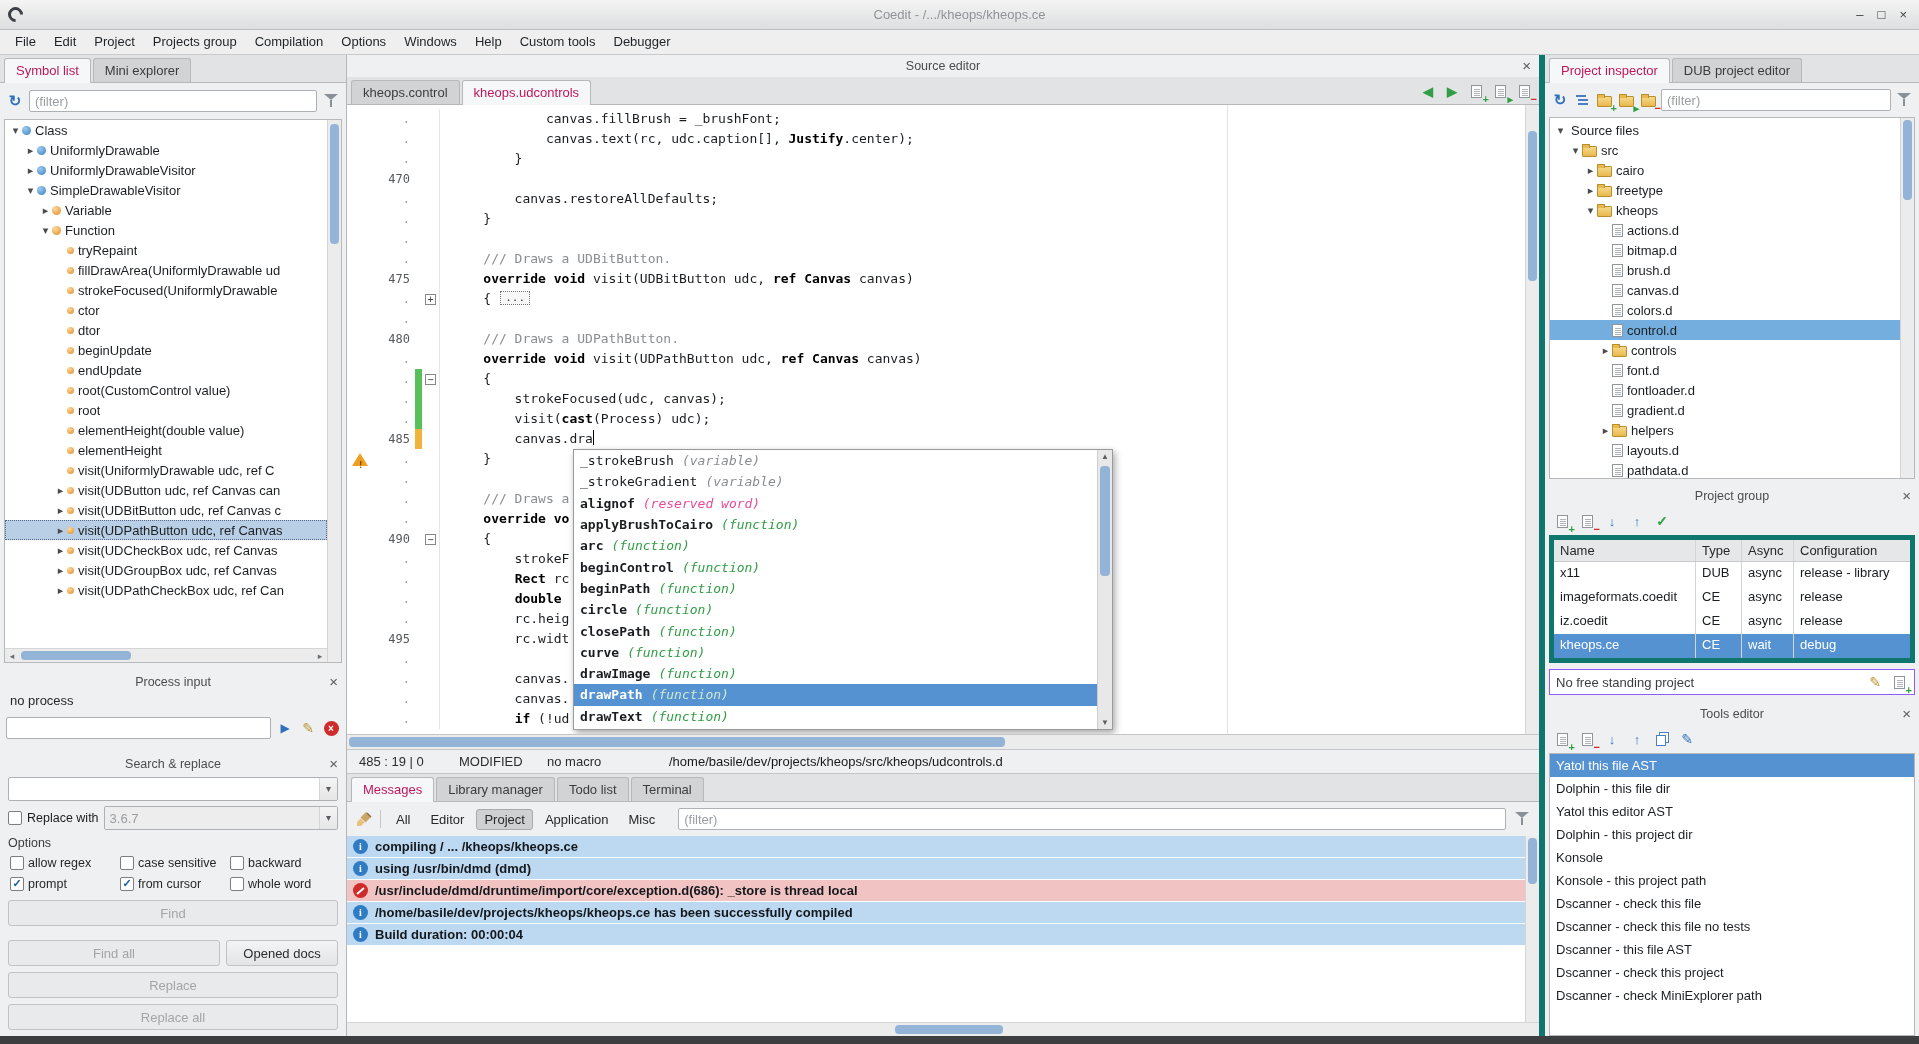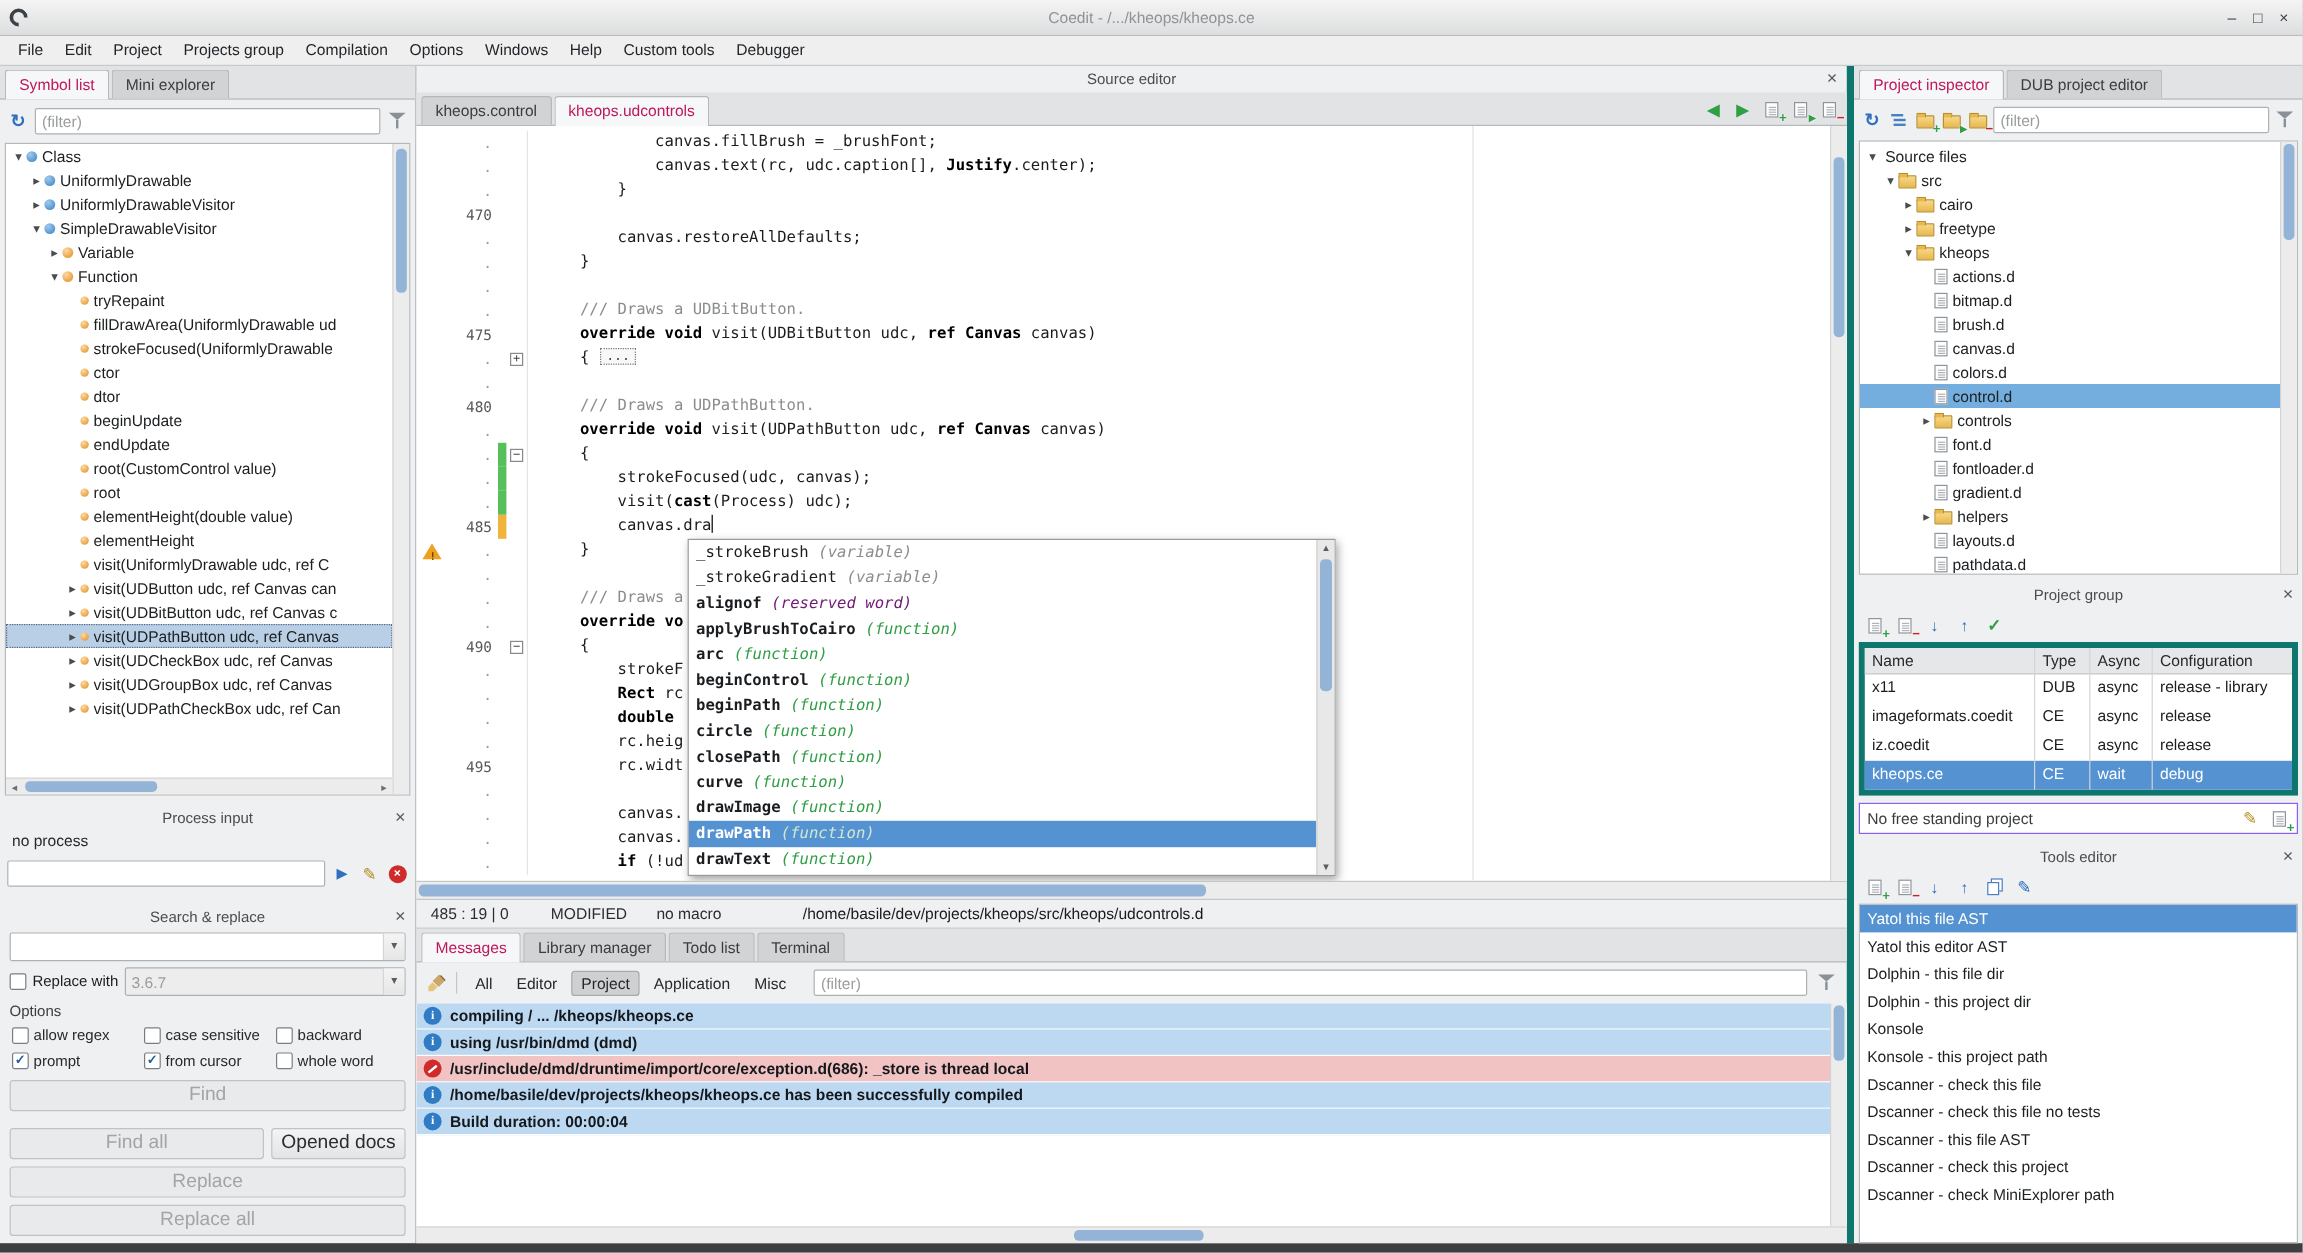--- a/index.html
+++ b/index.html
@@ -32,21 +32,21 @@
 
 .sect-header { height:22px; position:relative; display:flex; align-items:center; justify-content:center; color:#4a4d50; font-size:12.5px; flex:0 0 auto; }
 .sect-close { position:absolute; right:8px; top:1px; color:#5a5d60; font-size:15px; line-height:20px; }
 
 
 .filter-input, .text-input { height:22px; border:1px solid #aeb1b4; border-radius:2px; background:#fff; font-family:"Liberation Sans",sans-serif; font-size:13px; padding:0 5px; color:#333; min-width:0; }
 .filter-input::placeholder, .text-input::placeholder { color:#9a9da0; }
 .combo { display:flex; align-items:center; height:24px; border:1px solid #aeb1b4; border-radius:2px; background:#fff; }
 .combo .combo-val { flex:1; padding:0 5px; font-size:13px; color:#9a9da0; white-space:nowrap; overflow:hidden; }
 .combo .combo-arrow { width:18px; text-align:center; color:#5a5e62; font-size:10px; border-left:1px solid #d5d6d7; align-self:stretch; line-height:22px; background:linear-gradient(#f4f4f4,#e6e6e7); }
-.btn { height:26px; border:1px solid #c0c2c4; border-radius:3px; background:linear-gradient(#f3f4f5,#e3e4e5); font-size:16px; color:#2a2d30; display:flex; align-items:center; justify-content:center; font-family:"Liberation Sans",sans-serif; }
+.btn { height:26px; border:1px solid #c0c2c4; border-radius:3px; background:linear-gradient(#f3f4f5,#e3e4e5); font-size:13px; color:#2a2d30; display:flex; align-items:center; justify-content:center; font-family:"Liberation Sans",sans-serif; }
 .btn.disabled { color:#a2a5a8; background:#e9eaeb; }
 .checkbox { width:14px; height:14px; border:1px solid #7a7e82; border-radius:2px; background:#fff; display:inline-flex; align-items:center; justify-content:center; font-size:11px; color:#1d5f9e; font-weight:bold; flex:0 0 auto; }
 .opt-row { display:flex; align-items:center; gap:4px; padding:0 10px; height:21px; flex:0 0 auto; }
 .opt-item { display:flex; align-items:center; gap:4px; flex:1; font-size:12.5px; color:#26292c; white-space:nowrap; }
 
 
 .ic { display:inline-flex; align-items:center; justify-content:center; width:18px; height:18px; flex:0 0 auto; position:relative; font-style:normal; }
 .ic-refresh { color:#2f6fbe; font-size:15px; font-weight:bold; }
 .ic-funnel::before { content:""; position:absolute; top:2px; left:2px; border-left:7px solid transparent; border-right:7px solid transparent; border-top:6px solid #8a9097; }
 .ic-funnel::after { content:""; position:absolute; top:8px; left:8px; width:2px; height:7px; background:#8a9097; }
@@ -123,21 +123,21 @@
 .ruler { position:absolute; top:0; bottom:0; left:880px; width:1px; background:#e2e2e2; }
 .ed-vscroll { position:absolute; top:0; right:0; bottom:0; width:14px; background:#ececec; border-left:1px solid #d5d5d5; }
 .ed-hscroll { position:relative; flex:0 0 15px; background:#ececec; border-bottom:1px solid #c4c5c6; }
 
 
 .popup { position:absolute; left:226px; top:344px; width:540px; height:281px; background:#fff; border:1px solid #9a9a9a; box-shadow:2px 3px 7px rgba(0,0,0,.35); display:flex; }
 .popup-rows { flex:1; overflow:hidden; }
 .popup-row { height:21.3px; display:flex; align-items:center; padding-left:6px; font-family:"DejaVu Sans Mono",monospace; font-size:13px; white-space:pre; }
 .popup-row .pname.fn, .popup-row .pname.kw { font-weight:bold; }
 .popup-row .pkind { font-style:italic; margin-left:8px; }
-.popup-row .pkind.var { color:#8a8d90; } .popup-row .pkind.kw { color:#701a75; } .popup-row .pkind.fn { color:#2f9e44; }
+.popup-row .pkind.var { color:#8a8d90; } .popup-row .pkind.kw { color:#ec4899; } .popup-row .pkind.fn { color:#2f9e44; }
 .popup-row.sel { background:#5592d2; } .popup-row.sel .pname { color:#fff; } .popup-row.sel .pkind.fn { color:#cfe8cf; }
 .popup-scroll { flex:0 0 15px; background:#e8e8e8; border-left:1px solid #cfcfcf; position:relative; }
 .popup-scroll .ps-arrow { position:absolute; left:0; right:0; height:13px; display:flex; align-items:center; justify-content:center; font-size:8px; color:#5a5e62; }
 .popup-scroll .vthumb { left:2px; right:2px; }
 
 
 .statusline { flex:0 0 24px; display:flex; align-items:center; font-size:13px; color:#2a2d30; background:#eff0f1; border-bottom:1px solid #c4c5c6; padding-left:12px; }
 .statusline .st-pos { width:100px; } .statusline .st-mod { width:88px; } .statusline .st-macro { width:122px; }
 .statusline .st-path { color:#17191b; }
 
@@ -774,22 +774,22 @@
             <span class="badge red">−</span>
           </span>
         <span class="ic arrow-blue">↓</span>
         <span class="ic arrow-blue">↑</span>
         <span class="ic ic-copy"></span>
         <span class="ic ic-pencil blue">✎</span>
       </div>
 
       <div class="tools-list" id="tools-list">
           <div class="tool-row sel">Yatol this file AST</div>
+          <div class="tool-row">Dolphin - this file dir</div>
           <div class="tool-row">Yatol this editor AST</div>
-          <div class="tool-row">Dolphin - this file dir</div>
           <div class="tool-row">Dolphin - this project dir</div>
           <div class="tool-row">Konsole</div>
           <div class="tool-row">Konsole - this project path</div>
           <div class="tool-row">Dscanner - check this file</div>
           <div class="tool-row">Dscanner - check this file no tests</div>
           <div class="tool-row">Dscanner - this file AST</div>
           <div class="tool-row">Dscanner - check this project</div>
           <div class="tool-row">Dscanner - check MiniExplorer path</div>
         </div>
     </div>

